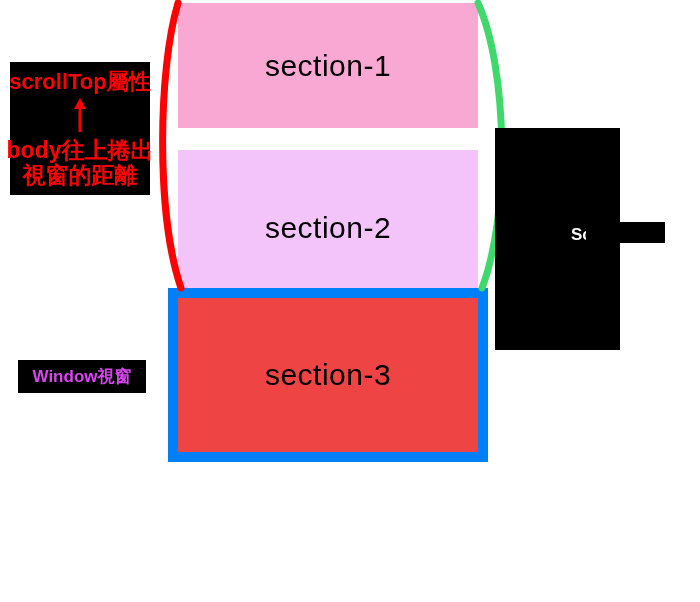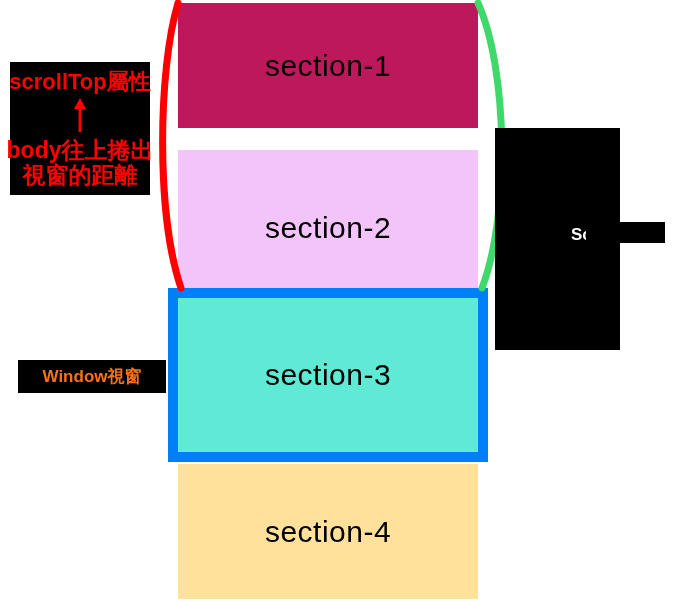--- a/index.html
+++ b/index.html
@@ -23,41 +23,41 @@
     width: 300px;
     display: flex;
     align-items: center;
     justify-content: center;
     color: #000000;
     font-size: 30px;
     font-family: "Liberation Sans", sans-serif;
     letter-spacing: 0.5px;
     box-sizing: border-box;
   }
-  #section-1 { top: 3px;   height: 125px; background: #be185d; }
+  #section-1 { top: 3px;   height: 125px; background: #f9a8d4; }
   #section-2 { top: 150px; height: 156px; background: #f2c4fa; }
   #section-4 { top: 464px; height: 135px; background: #ffe19b; }
 
   
   #window-frame {
     position: absolute;
     left: 168px;
     top: 288px;
     width: 320px;
     height: 174px;
     background: #0080f8;
     box-sizing: border-box;
     padding: 10px;
   }
   #section-3 {
     position: static;
     left: auto;
     width: 100%;
     height: 100%;
-    background: #5eead4;
+    background: #ef4444;
     justify-content: center;
   }
 
   
   .curve {
     position: absolute;
     left: 0;
     top: 0;
     width: 700px;
     height: 602px;
@@ -93,26 +93,26 @@
   }
   #scrolltop-callout .line-top { font-size: 22px; }
   #arrow-up-icon {
     display: block;
     margin: 5px 0 6px 0;
   }
 
   #window-callout {
     left: 18px;
     top: 360px;
-    width: 148px;
+    width: 128px;
     height: 33px;
     display: flex;
     align-items: center;
     justify-content: center;
-    color: #f97316;
+    color: #d946ef;
     font-size: 17px;
     font-weight: bold;
     white-space: nowrap;
     font-family: "Liberation Sans", sans-serif;
   }
 
   #scrollheight-callout {
     left: 495px;
     top: 128px;
     width: 125px;
@@ -152,23 +152,20 @@
   <div class="section" id="section-2">
     <span>section-2</span>
   </div>
 
   <div id="window-frame">
     <div class="section" id="section-3">
       <span>section-3</span>
     </div>
   </div>
 
-  <div class="section" id="section-4">
-    <span>section-4</span>
-  </div>
 
   <svg class="curve" viewBox="0 0 700 602">
     <path d="M 178 3 C 158 70, 156 215, 181 288" fill="none" stroke="#ff0000" stroke-width="7" stroke-linecap="round"></path>
     <path d="M 478 3 C 508 70, 510 215, 482 288" fill="none" stroke="#3fd96b" stroke-width="7" stroke-linecap="round"></path>
   </svg>
 
   <div class="callout" id="scrolltop-callout">
     <div class="line line-top">scrollTop屬性</div>
     <svg id="arrow-up-icon" width="16" height="34" viewBox="0 0 16 34">
       <line x1="8" y1="34" x2="8" y2="9" stroke="#ff0000" stroke-width="3"></line>

